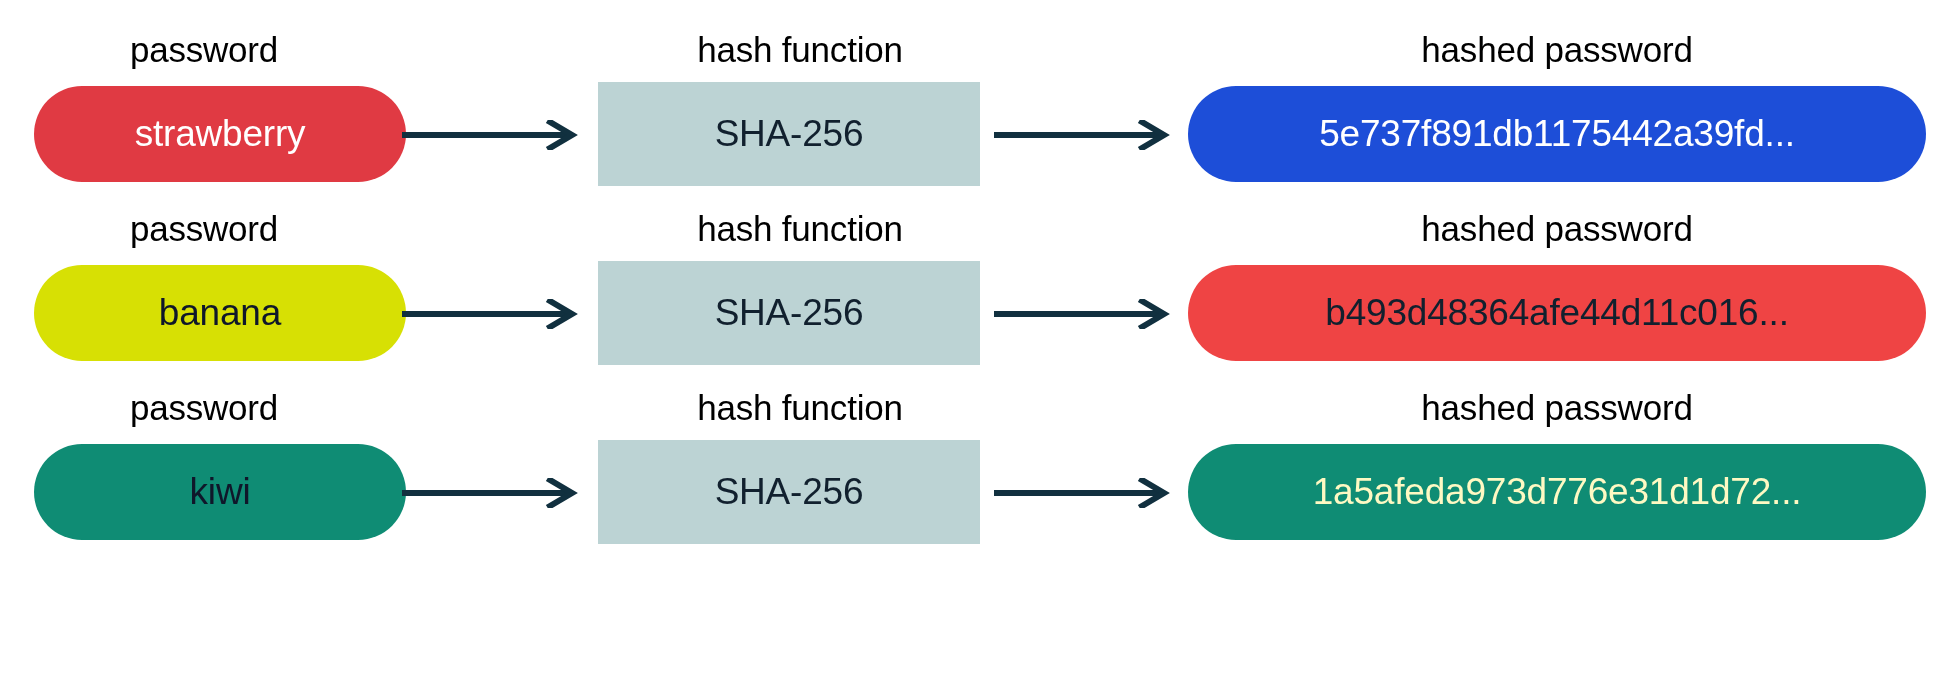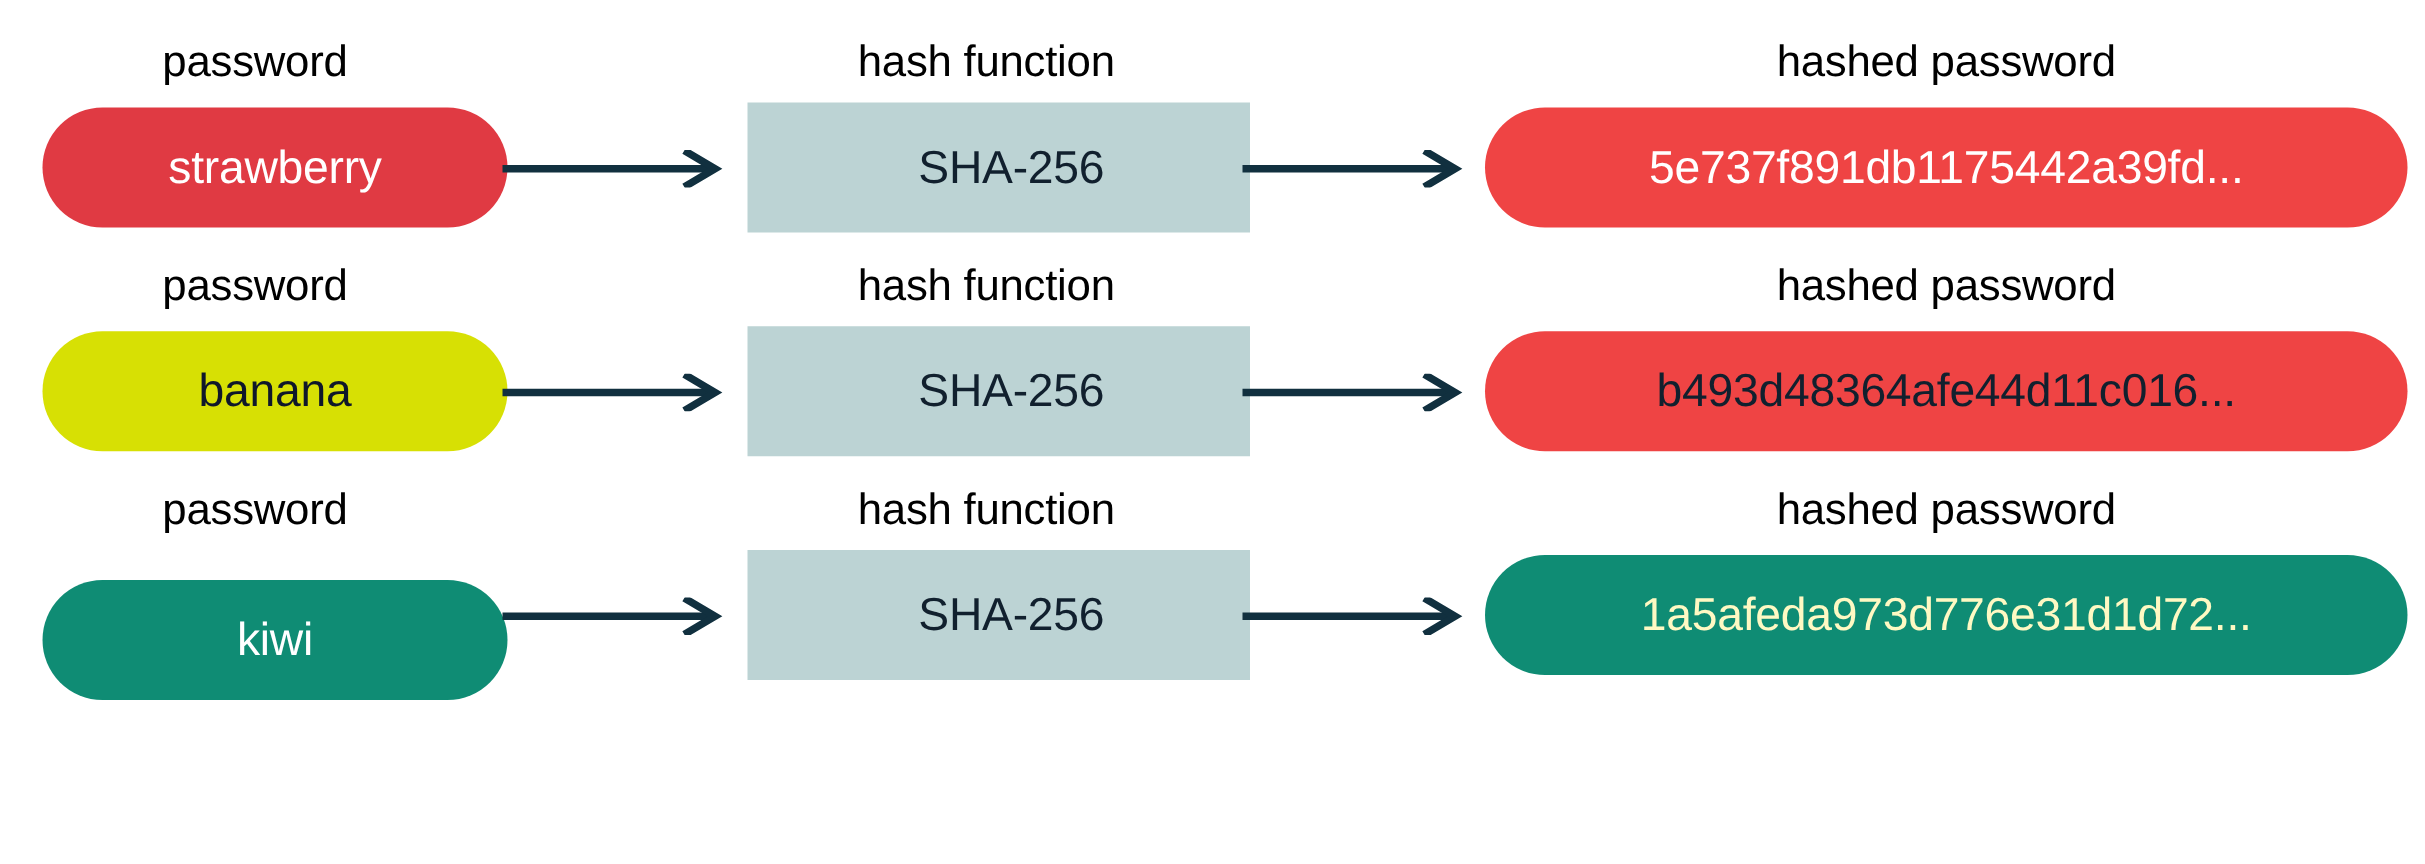--- a/index.html
+++ b/index.html
@@ -42,21 +42,21 @@
     top: 18px;
     text-align: center;
     font-size: 35px;
     line-height: 40px;
     color: #000000;
     font-family: "Liberation Sans", sans-serif;
     white-space: nowrap;
     letter-spacing: -0.2px;
   }
   .col-password .caption { left: 0; width: 372px; }
-  .col-hashfn   .caption { left: 0; width: 382px; }
+  .col-hashfn   .caption { left: 11px; width: 382px; }
   .col-hashed   .caption { left: 0; width: 738px; }
 
   
   .pill {
     position: absolute;
     top: 74px;
     height: 96px;
     border-radius: 48px;
     display: flex;
     align-items: center;
@@ -75,21 +75,20 @@
     top: 70px;
     width: 382px;
     height: 104px;
     background: #bcd3d4;
     display: flex;
     align-items: center;
     justify-content: center;
     font-size: 37px;
     color: #11202e;
     letter-spacing: -0.2px;
-    padding-left: 20px;
   }
 
   
   .arrow {
     position: absolute;
     top: 108px;
     height: 30px;
   }
   .arrow svg { display: block; }
   .arrow-a { left: 400px; width: 186px; }
@@ -121,21 +120,21 @@
 
     <div class="arrow arrow-b">
       <svg width="186" height="30" viewBox="0 0 186 30">
         <line x1="2" y1="15" x2="168" y2="15" stroke="#11303f" stroke-width="6"></line>
         <polyline points="150,2 172,15 150,28" fill="none" stroke="#11303f" stroke-width="6" stroke-linecap="square"></polyline>
       </svg>
     </div>
 
     <div class="col-hashed">
       <div class="caption">hashed password</div>
-      <div class="pill" id="h0" style="background: #ef4444; color: rgb(255, 255, 255);">5e737f891db1175442a39fd...</div>
+      <div class="pill" id="h0" style="background: #1d4ed8; color: rgb(255, 255, 255);">5e737f891db1175442a39fd...</div>
     </div>
   </div>
 
   <div class="row row-1">
 
     <div class="col-password">
       <div class="caption">password</div>
       <div class="pill" id="p1" style="background: rgb(215, 224, 4); color: #0f172a;">banana</div>
     </div>
 
@@ -161,21 +160,21 @@
     <div class="col-hashed">
       <div class="caption">hashed password</div>
       <div class="pill" id="h1" style="background: #ef4444; color: rgb(17, 32, 46);">b493d48364afe44d11c016...</div>
     </div>
   </div>
 
   <div class="row row-2">
 
     <div class="col-password">
       <div class="caption">password</div>
-      <div class="pill" id="p2" style="background: rgb(15, 140, 116); color: #ffffff; margin-top: 20px;">kiwi</div>
+      <div class="pill" id="p2" style="background: rgb(15, 140, 116); color: #0f172a;">kiwi</div>
     </div>
 
     <div class="arrow arrow-a">
       <svg width="186" height="30" viewBox="0 0 186 30">
         <line x1="2" y1="15" x2="168" y2="15" stroke="#11303f" stroke-width="6"></line>
         <polyline points="150,2 172,15 150,28" fill="none" stroke="#11303f" stroke-width="6" stroke-linecap="square"></polyline>
       </svg>
     </div>
 
     <div class="col-hashfn">

